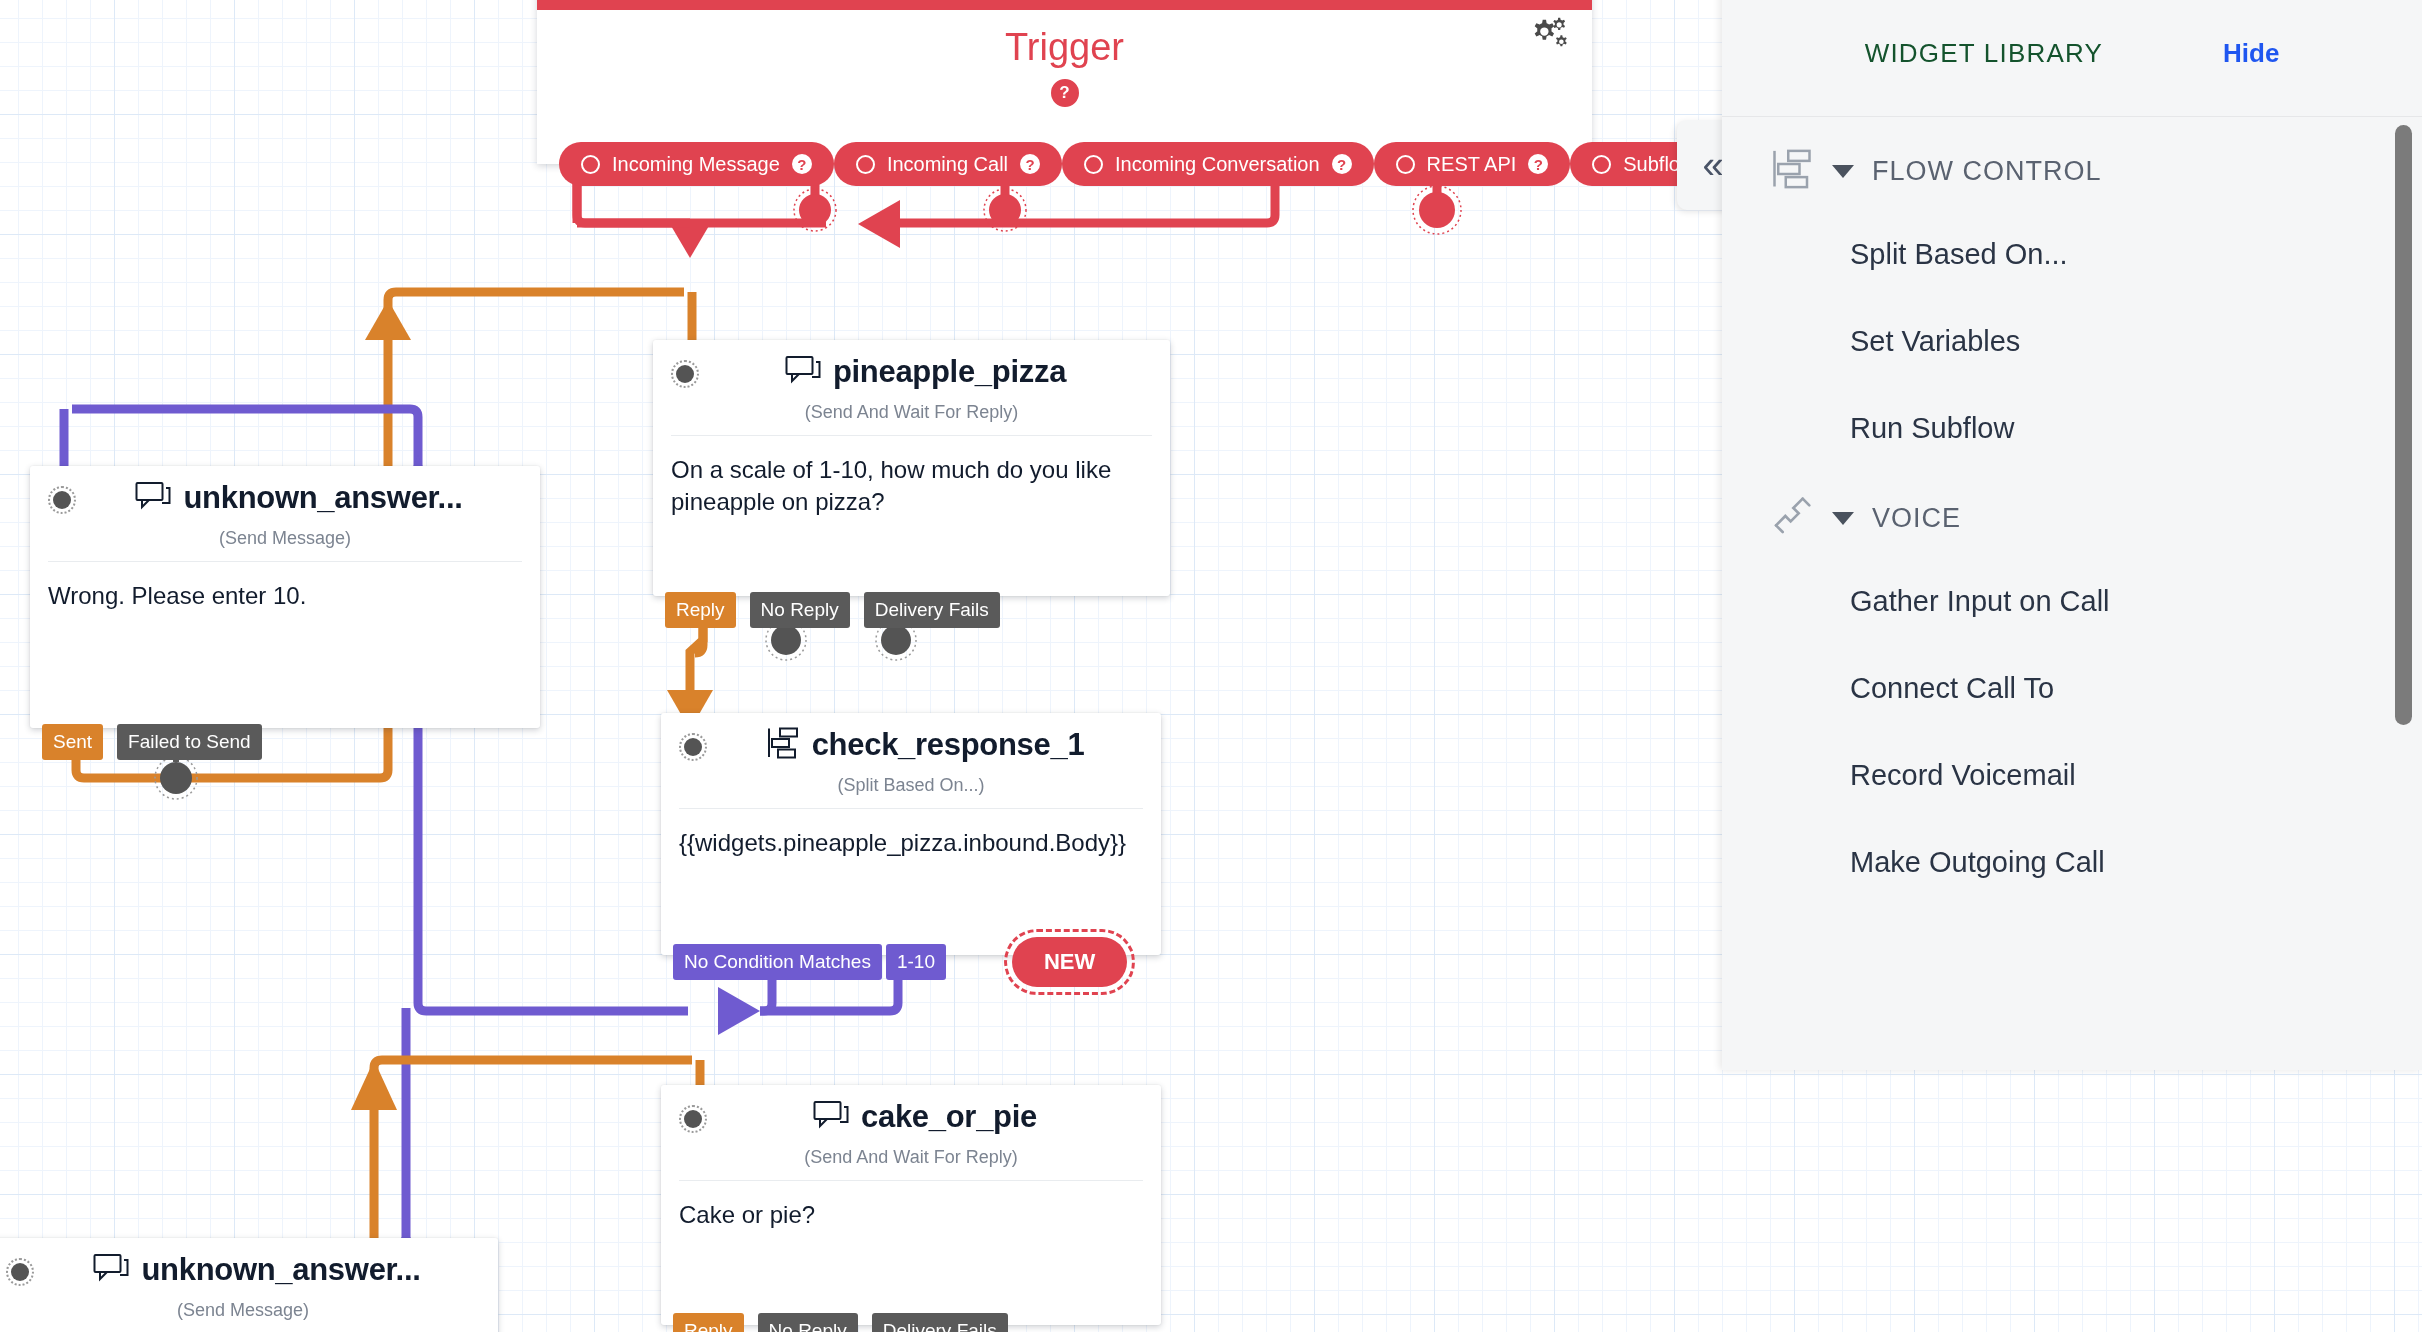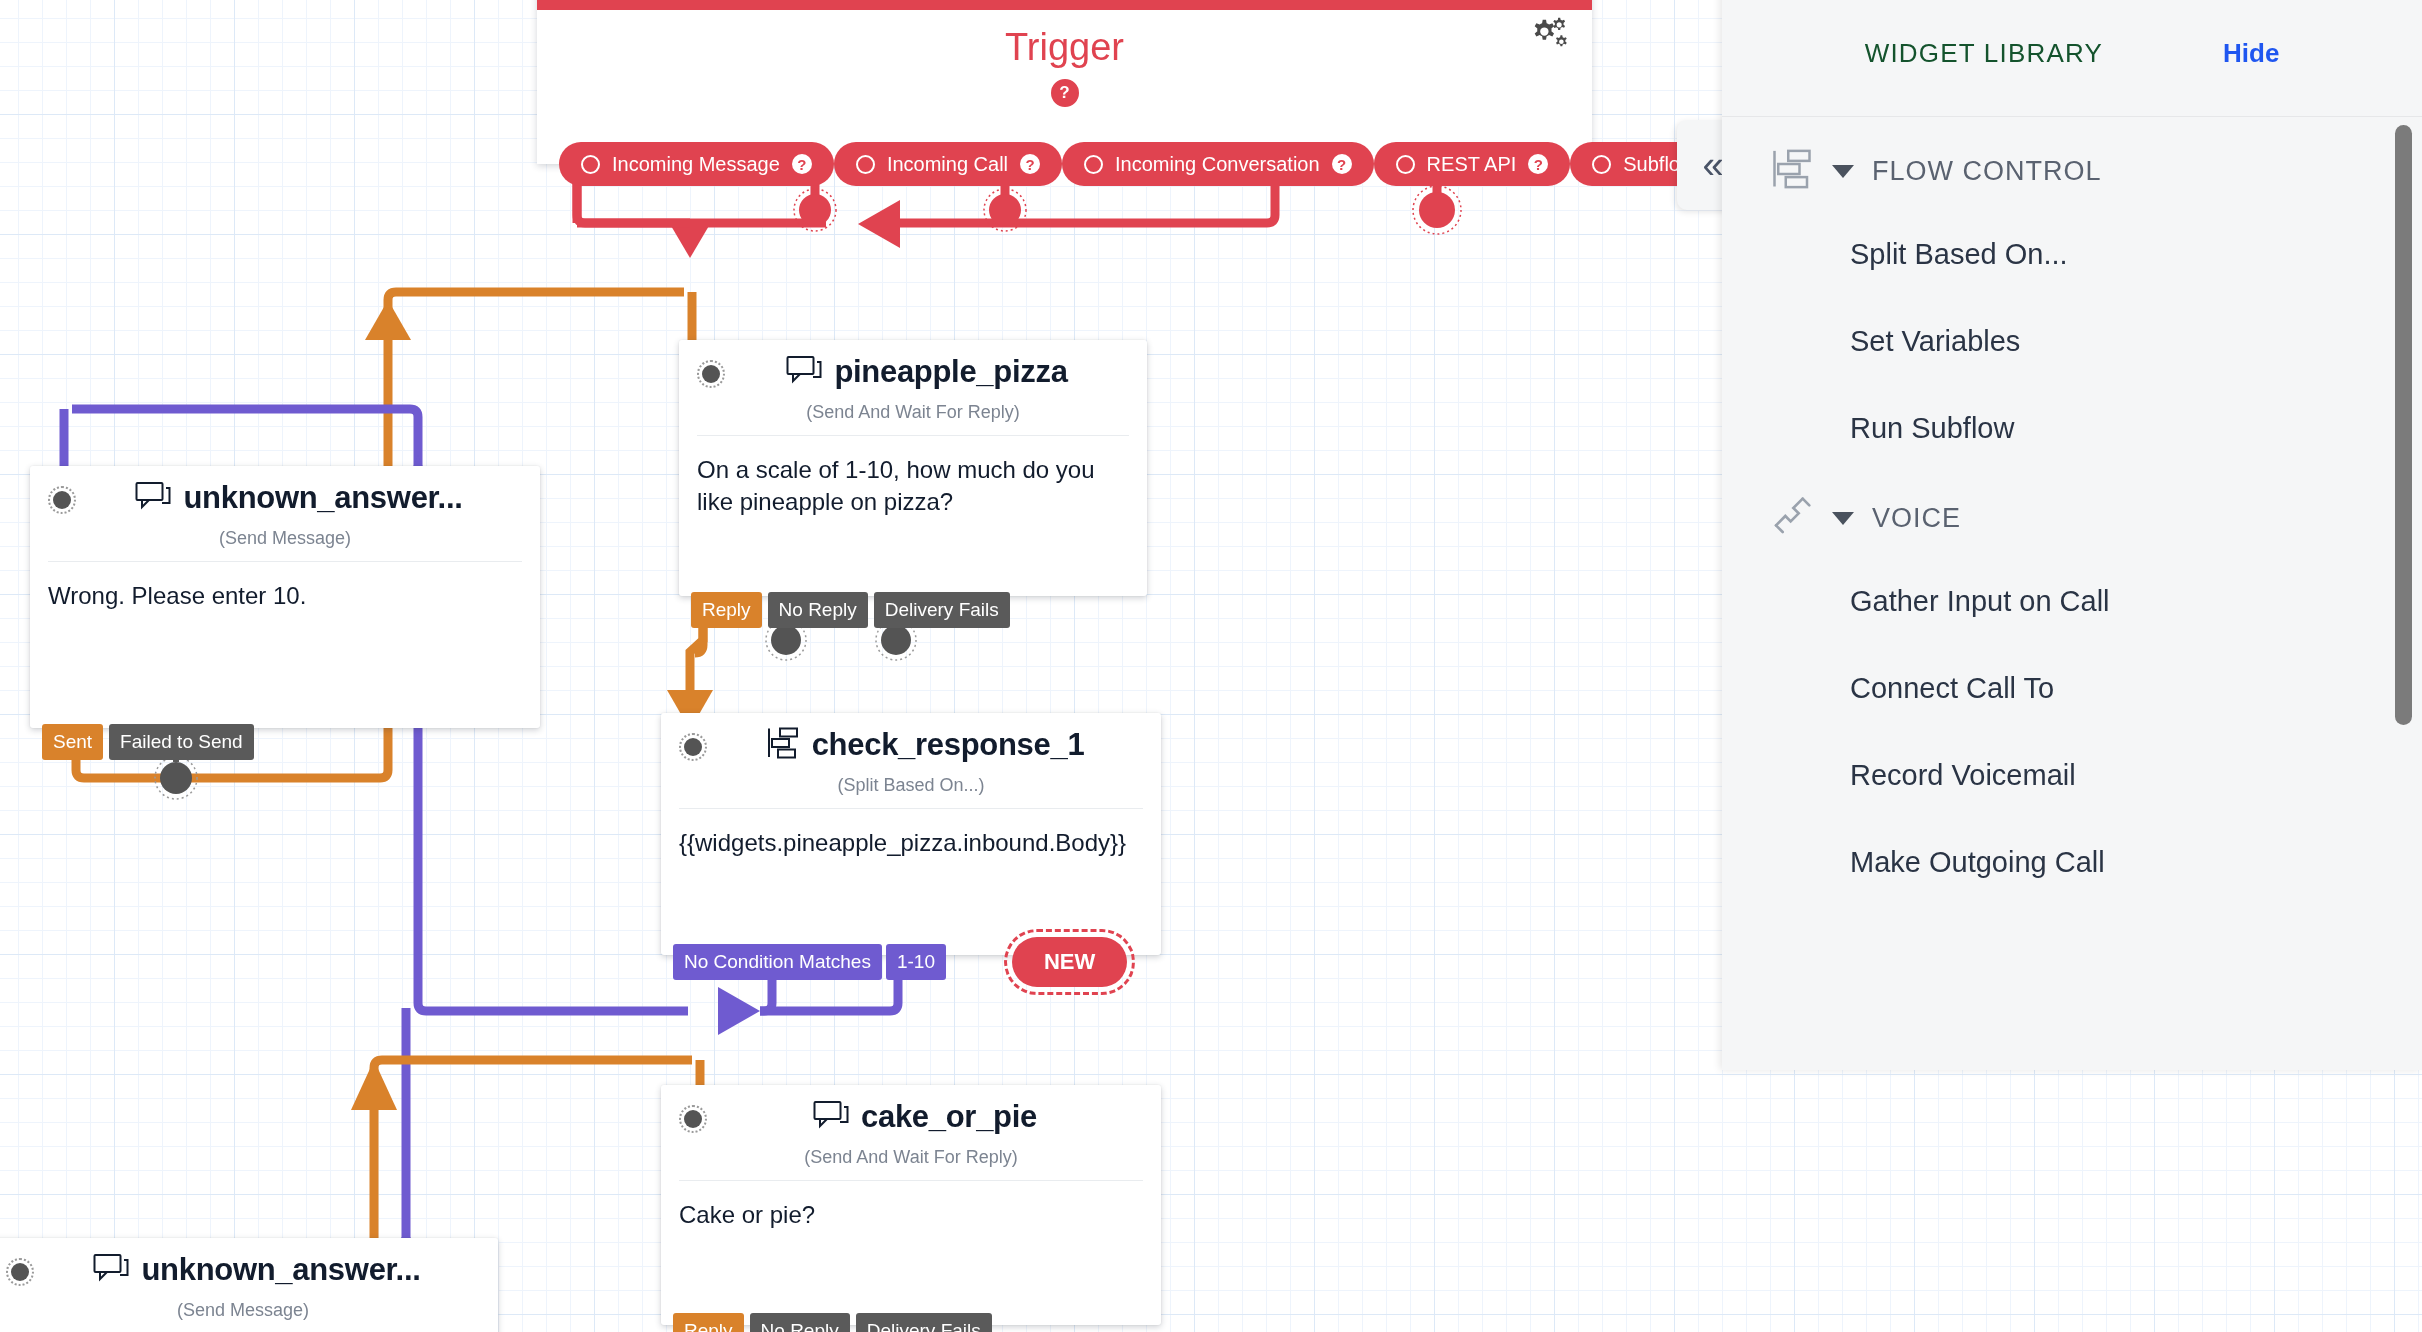--- a/index.html
+++ b/index.html
@@ -38,21 +38,21 @@
   }
   .node-dot i{display:block;width:18px;height:18px;border-radius:50%;background:#545454;}
   .node-title{
     font-size:31px;font-weight:700;color:#121c2d;letter-spacing:-.3px;white-space:nowrap;
   }
   .node-sub{
     text-align:center;font-size:18px;color:#7c8491;margin-top:12px;padding-bottom:12px;
     border-bottom:1px solid #e9ecef;margin-left:18px;margin-right:18px;
   }
   .node-body{padding:18px 18px 0 18px;font-size:24px;line-height:1.35;color:#121c2d;}
-  .node-ports{position:absolute;left:0;bottom:-32px;display:flex;align-items:center;gap:6px;padding-left:12px;}
+  .node-ports{position:absolute;left:0;bottom:-32px;display:flex;align-items:center;gap:14px;padding-left:12px;}
   .port{
     font-size:19px;color:#fff;padding:8px 11px 9px 11px;border-radius:3px;white-space:nowrap;line-height:1;
   }
   .port.orange{background:#d9822b;}
   .port.grey{background:#5a5a5a;}
   .port.purple{background:#6f5bd0;}
   .port.new{
     background:#e04350;border-radius:40px;padding:14px 32px;font-size:22px;font-weight:700;
     outline:3px dashed #e04350;outline-offset:5px;
   }
@@ -266,21 +266,21 @@
       </div>
     </div>
     <div class="node-sub">(Send Message)</div>
     <div class="node-body">Wrong. Please enter 10.</div>
     <div class="node-ports">
       <span class="port orange">Sent</span>
       <span class="port grey">Failed to Send</span>
     </div>
   </div>
 
-  <div class="node" id="n-pizza" style="left:679px;top:340px;width:468px;height:256px;">
+  <div class="node" id="n-pizza" style="left:653px;top:340px;width:517px;height:256px;">
     <div class="node-top">
       <div class="node-dot">
           <i></i>
         </div>
       <div class="node-title-row">
         <span class="ic">
           <svg width="36" height="30" viewBox="0 0 36 30" fill="none" stroke="#121c2d" stroke-width="2">
             <rect x="1.5" y="2" width="26" height="17" rx="1"></rect>
             <path d="M7 19 L7 26 L14 19"></path>
             <path d="M31 7 L34.5 7 L34.5 22 L27 22"></path>

